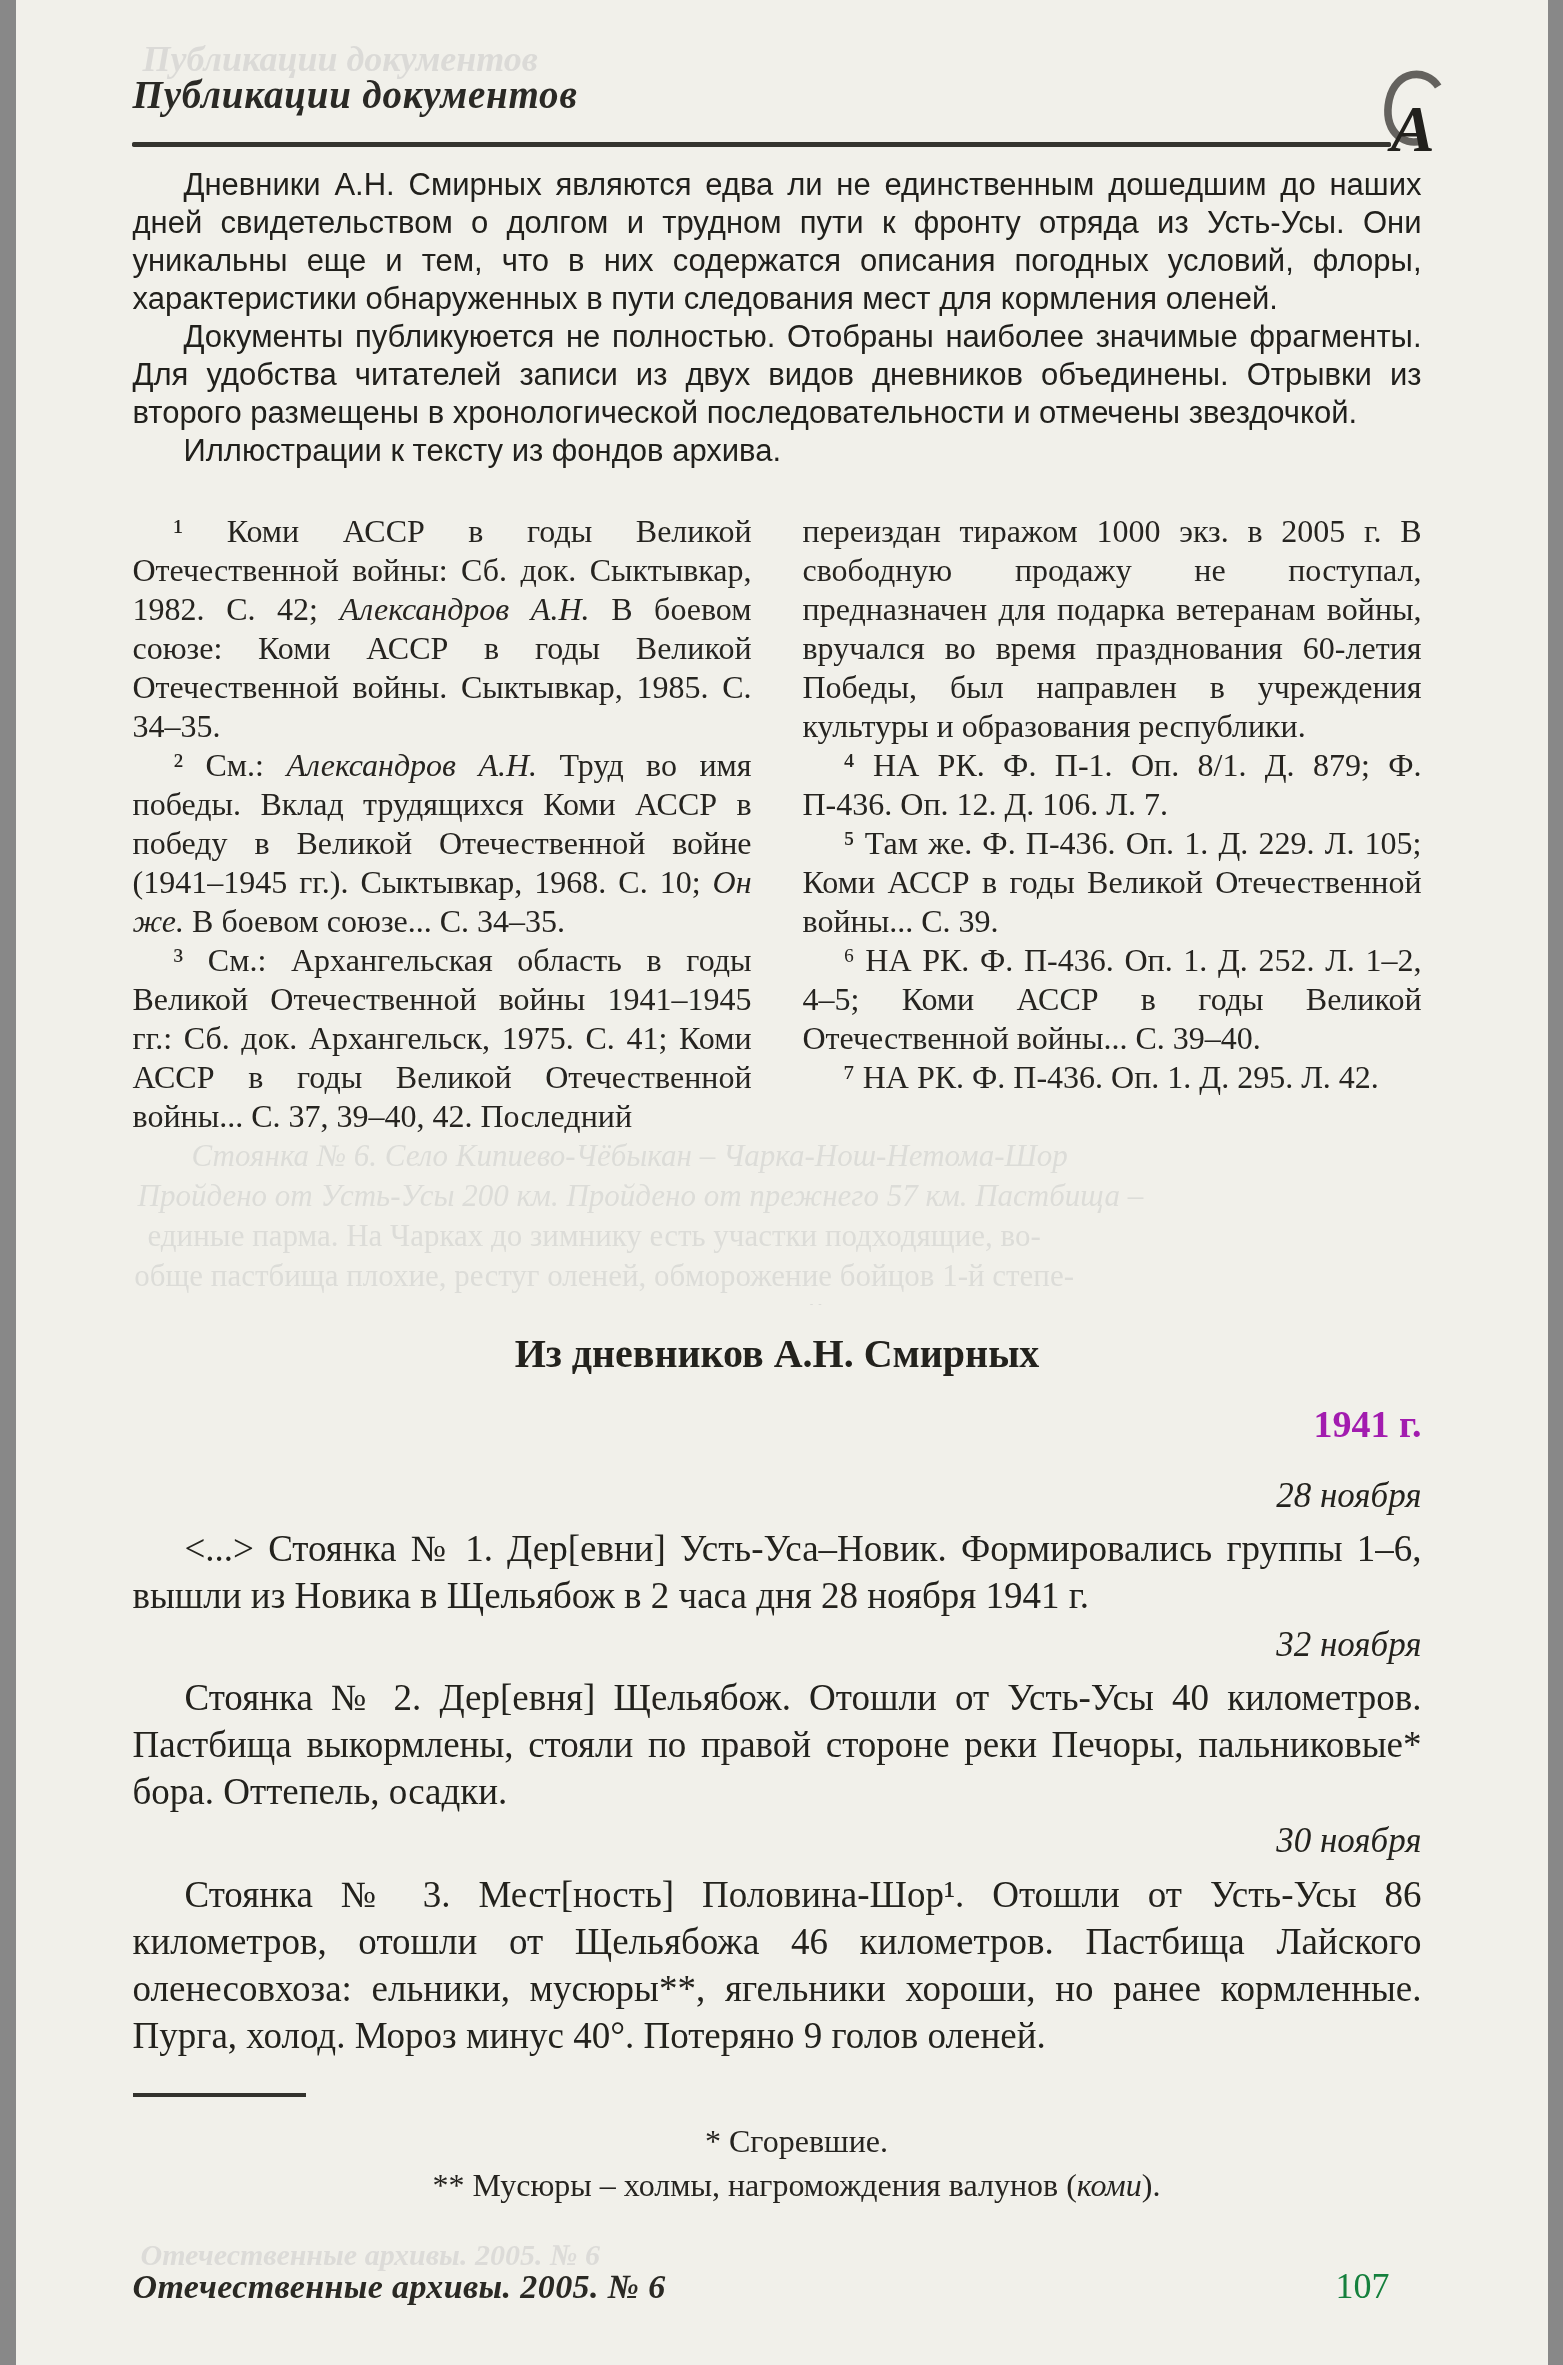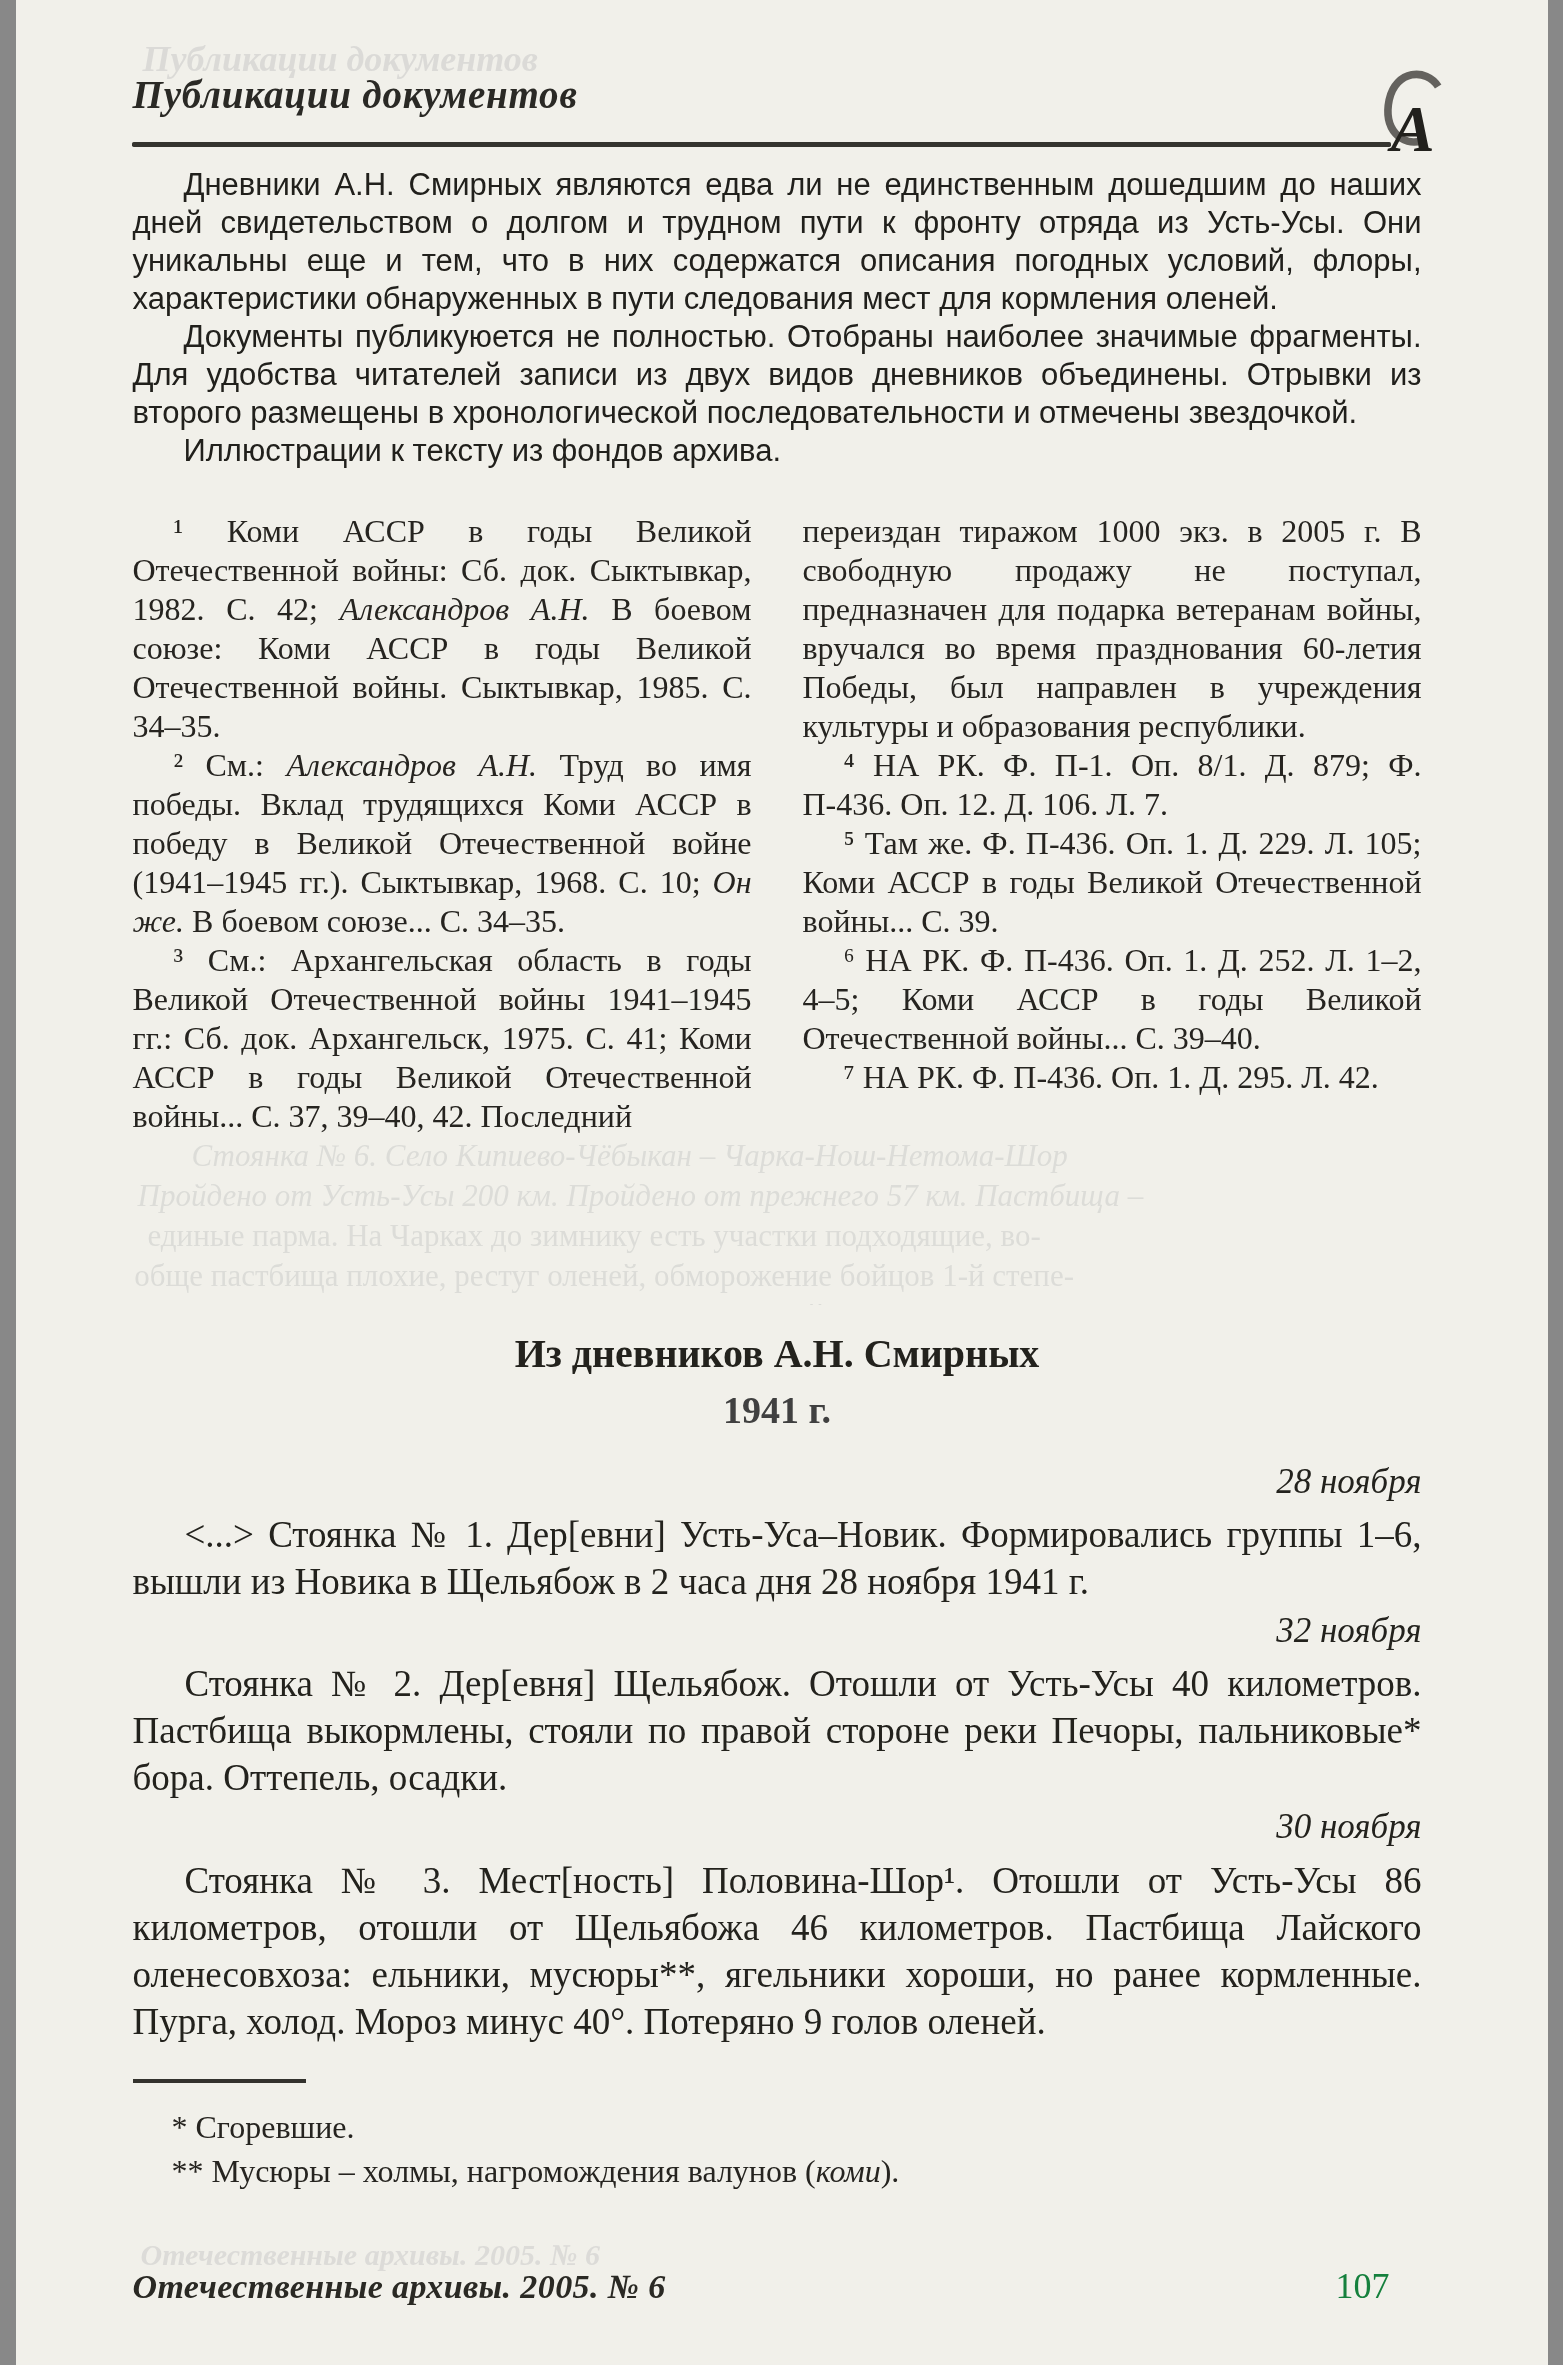--- a/index.html
+++ b/index.html
@@ -77,41 +77,42 @@
   .fnote{margin:0;text-indent:41px;}
   .fnote.noindent{text-indent:0;}
   
   .diary-head{
     margin-top:24px;
     text-align:center;
     font:700 40px/1.25 "Liberation Serif", serif;
     color:#23221d;
   }
   .diary-year{
-    text-align:center;
+    text-align:right;
     font:700 38px/1.2 "Liberation Serif", serif;
-    margin-top:9px;color:#404040;
+    margin-top:23px;color:#a21caf;
   }
   .diary{
     margin-top:22px;
     font:400 37px/47px "Liberation Serif", serif;
     color:#23221d;text-align:justify;
   }
   .entry-date{
     text-align:right;
     font-style:italic;
     font-size:35px;line-height:52px;
     color:#23221d;
   }
   .entry-text{margin:3.4px 0 0 0;text-indent:52px;}
   
   .note-sep{width:173px;height:4.2px;background:#33322d;margin:34px 0 22px 0;}
   .bottom-notes{
     font:400 32px/44px "Liberation Serif", serif;
     color:#262420;
+    text-align:center;
   }
   .bottom-notes p{margin:0;text-indent:39px;}
   
   .footer{
     position:absolute;left:117px;right:158px;top:2265px;
     display:flex;justify-content:space-between;align-items:baseline;
   }
   .footer-journal{font:italic 700 34px/1.2 "Liberation Serif", serif;color:#2a2924;letter-spacing:0.4px;}
   .footer-page{font:400 36px/1.2 "Liberation Serif", serif;color:#15803d;}
 </style>

